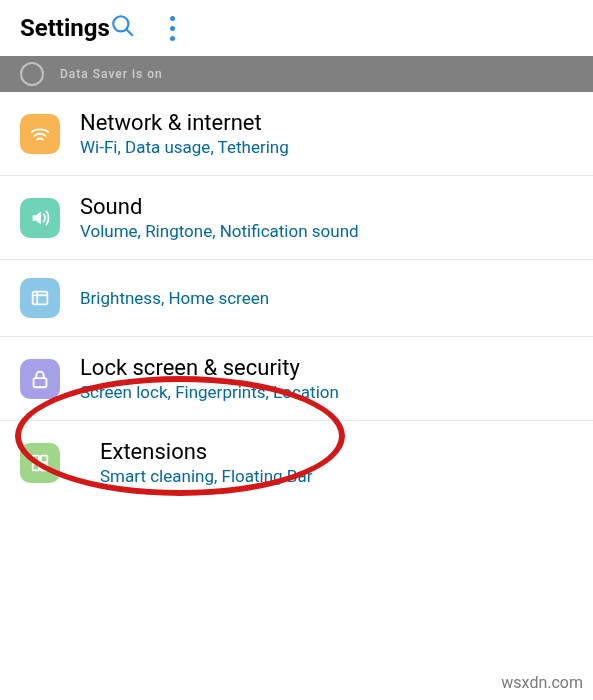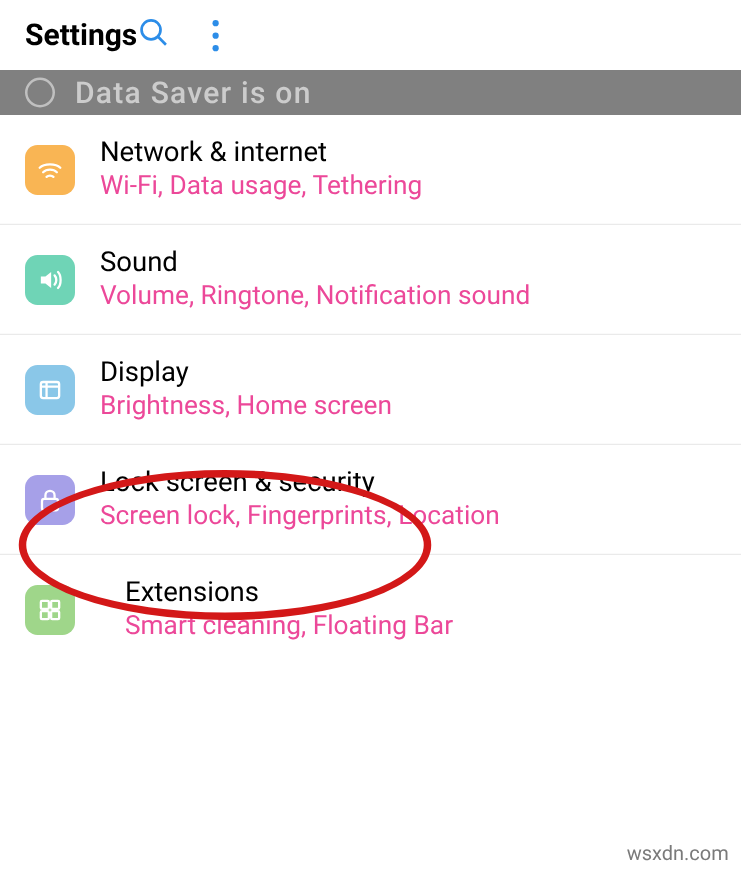--- a/index.html
+++ b/index.html
@@ -49,21 +49,21 @@
       border-radius: 50%;
       background: #2c8de8;
     }
     .banner {
       background: #808080;
       height: 36px;
       display: flex;
       align-items: center;
       padding: 0 20px;
       color: #fff;
-      font-size: 24px;
+      font-size: 12px;
       position: relative;
       overflow: hidden;
     }
     .banner-icon {
       width: 24px;
       height: 24px;
       border: 2px solid #fff;
       border-radius: 50%;
       margin-right: 16px;
       opacity: 0.5;
@@ -107,22 +107,22 @@
     .item-text {
       flex: 1;
     }
     .item-title {
       font-size: 22px;
       font-weight: 400;
       color: #000;
       margin-bottom: 2px;
     }
     .item-subtitle {
-      font-size: 21px;
-      color: #ec4899;
+      font-size: 17px;
+      color: #0369a1;
     }
     .icon-orange { background: #f9b554; }
     .icon-purple { background: #c193e8; }
     .icon-teal   { background: #6fd4b6; }
     .icon-blue   { background: #8ac7e8; }
     .icon-violet { background: #a6a0e8; }
     .icon-green  { background: #9fd68a; }
     .red-circle {
       position: absolute;
       border: 6px solid #d31818;
@@ -200,21 +200,20 @@
 
   <div class="item">
     <div class="icon-box icon-blue">
       <svg viewBox="0 0 24 24" fill="none" stroke="#fff" stroke-width="2">
         <rect x="4" y="5" width="16" height="14" rx="2"></rect>
         <line x1="4" y1="9" x2="20" y2="9"></line>
         <line x1="9" y1="5" x2="9" y2="19"></line>
       </svg>
     </div>
     <div class="item-text">
-      <div class="item-title">Display</div>
       <div class="item-subtitle">Brightness, Home screen</div>
     </div>
   </div>
 
   <div class="item">
     <div class="icon-box icon-violet">
       <svg viewBox="0 0 24 24" fill="none" stroke="#fff" stroke-width="2">
         <rect x="5" y="11" width="14" height="10" rx="2"></rect>
         <path d="M8 11 V8 a4 4 0 0 1 8 0 v3"></path>
       </svg>

